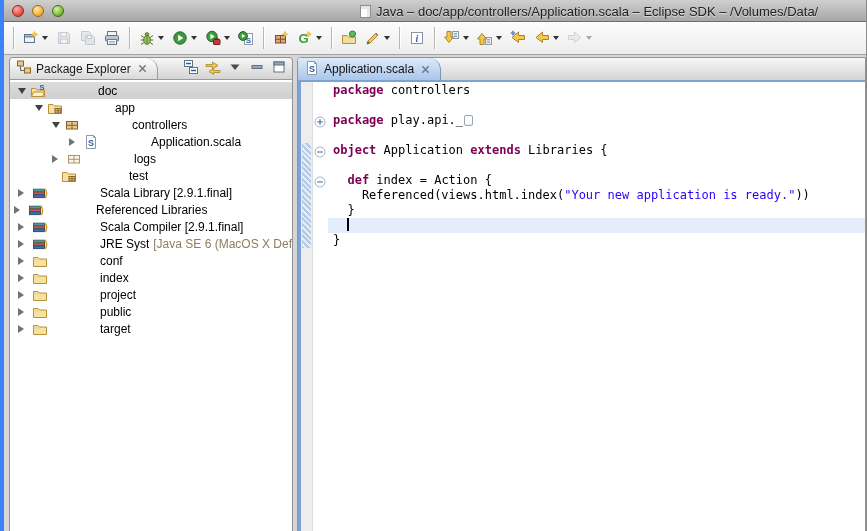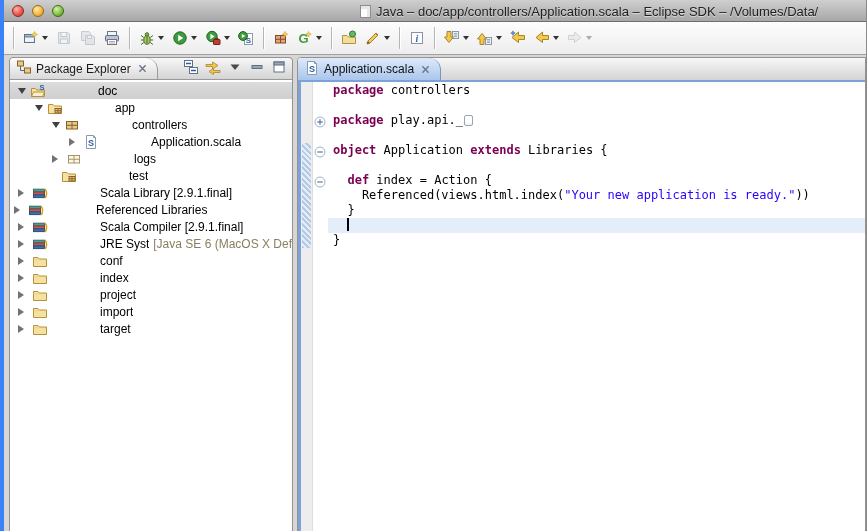--- a/index.html
+++ b/index.html
@@ -476,21 +476,21 @@
               <span class="tlabel">project</span>
             </div>
             <div class="trow" style="padding-left: 8px;">
               <span class="arrow collapsed"></span>
               <span class="ticon">
                 <svg viewBox="0 0 16 16" width="16" height="16">
                   <path d="M1.5 4.5h4.5l1.5 1.5h7v7.5H1.5z" fill="#F6E2A0" stroke="#B8903C"></path>
                   <path d="M1.5 6.8h6.2" stroke="#EAD083"></path>
                 </svg>
               </span>
-              <span class="tlabel">import</span>
+              <span class="tlabel">public</span>
             </div>
             <div class="trow" style="padding-left: 8px;">
               <span class="arrow collapsed"></span>
               <span class="ticon">
                 <svg viewBox="0 0 16 16" width="16" height="16">
                   <path d="M1.5 4.5h4.5l1.5 1.5h7v7.5H1.5z" fill="#F6E2A0" stroke="#B8903C"></path>
                   <path d="M1.5 6.8h6.2" stroke="#EAD083"></path>
                 </svg>
               </span>
               <span class="tlabel">target</span>

